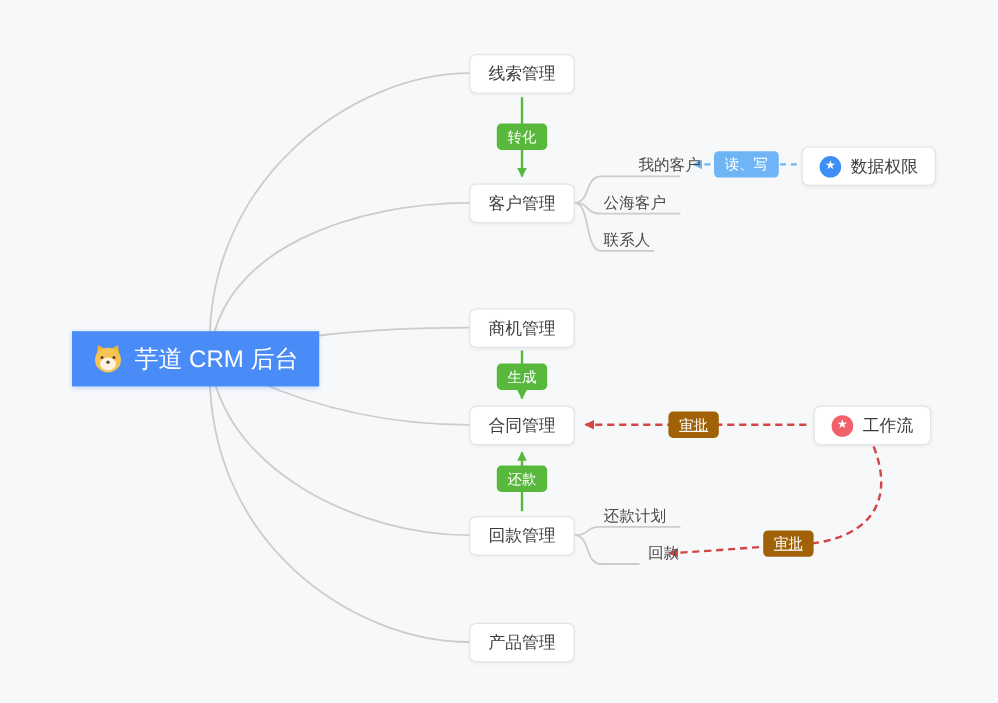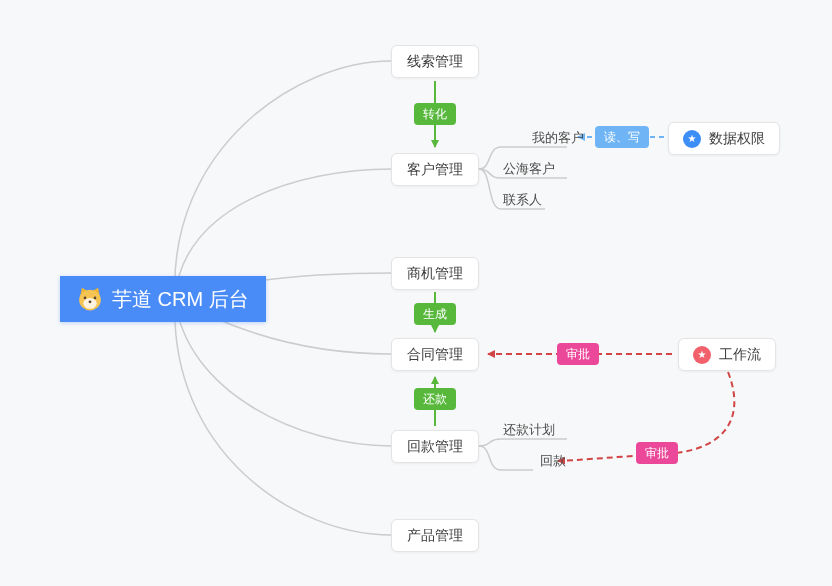--- a/index.html
+++ b/index.html
@@ -28,21 +28,21 @@
     font-size:20px; white-space:nowrap;
     box-shadow:0 1px 4px rgba(74,140,247,.35);
   }
   .badge {
     position:absolute; z-index:3; transform:translate(-50%,-50%);
     color:#fff; font-size:12px; height:22px; line-height:22px;
     padding:0 9px; border-radius:4px; white-space:nowrap;
   }
   .badge-green { background:#57b83c; }
   .badge-blue  { background:#6fb5f6; }
-  .badge-red   { background:#ec4899; }
+  .badge-red   { background:#a16207;text-decoration:underline; }
   .child-label {
     position:absolute; z-index:2; font-size:13px; color:#4a4a4a; white-space:nowrap;
   }
   .icon-circle {
     width:18px; height:18px; border-radius:50%; flex:0 0 18px;
     display:flex; align-items:center; justify-content:center;
     color:#fff; font-size:10px; line-height:1;
   }
   .shiba { display:flex; align-items:center; }
 </style>

